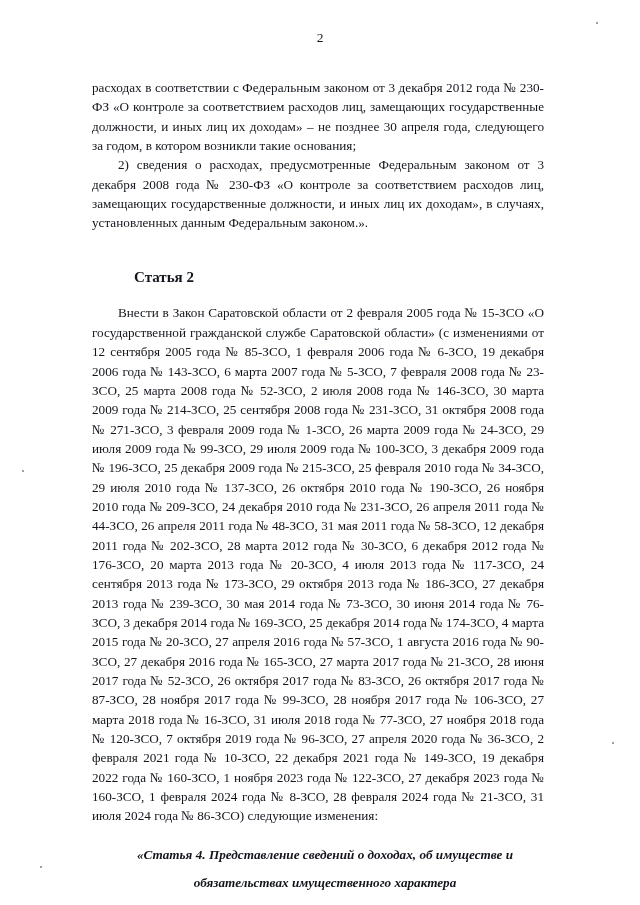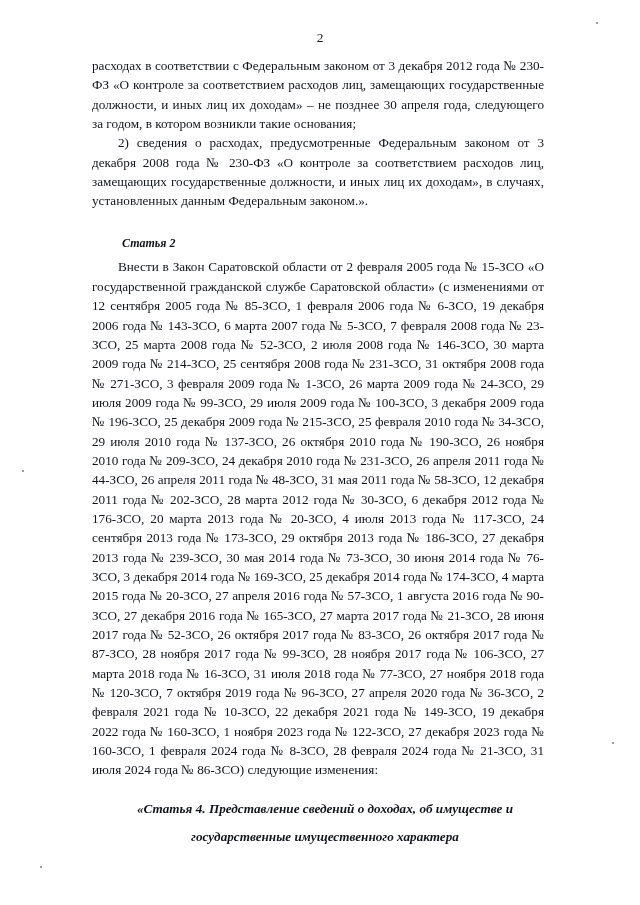--- a/index.html
+++ b/index.html
@@ -26,43 +26,42 @@
     position: absolute;
     top: 30px;
     left: 0;
     width: 640px;
     text-align: center;
     font-size: 13.5px;
     font-family: "Liberation Serif", serif;
   }
   .body-text {
     position: absolute;
-    top: 56px;
+    top: 78px;
     left: 92px;
     width: 452px;
   }
   p.para {
     margin: 0;
     font-size: 13.2px;
     line-height: 19.35px;
     text-align: justify;
     text-justify: inter-word;
     hyphens: none;
   }
   p.para.indent {
     text-indent: 26px;
   }
   .gap {
     height: 19.4px;
   }
   .section-head {
-    margin: 4px;
-    font-size: 12px;
+    margin: 16px;
+    font-size: 15px;
     line-height: 19.35px;
-    font-style: italic;
     font-weight: bold;
     text-indent: 26px;
   }
   .article-title {
     margin: 8px;
     font-size: 13.2px;
     line-height: 19.35px;
     font-style: italic;
     font-weight: bold;
     text-align: center;
@@ -99,21 +98,21 @@
 
     <div class="gap"></div>
 
     <p class="section-head">Статья 2</p>
 
     <p class="para indent">Внести в Закон Саратовской области от 2 февраля 2005 года № 15-ЗСО «О государственной гражданской службе Саратовской области» (с изменениями от 12 сентября 2005 года № 85-ЗСО, 1 февраля 2006 года № 6-ЗСО, 19 декабря 2006 года № 143-ЗСО, 6 марта 2007 года № 5-ЗСО, 7 февраля 2008 года № 23-ЗСО, 25 марта 2008 года № 52-ЗСО, 2 июля 2008 года № 146-ЗСО, 30 марта 2009 года № 214-ЗСО, 25 сентября 2008 года № 231-ЗСО, 31 октября 2008 года № 271-ЗСО, 3 февраля 2009 года № 1-ЗСО, 26 марта 2009 года № 24-ЗСО, 29 июля 2009 года № 99-ЗСО, 29 июля 2009 года № 100-ЗСО, 3 декабря 2009 года № 196-ЗСО, 25 декабря 2009 года № 215-ЗСО, 25 февраля 2010 года № 34-ЗСО, 29 июля 2010 года № 137-ЗСО, 26 октября 2010 года № 190-ЗСО, 26 ноября 2010 года № 209-ЗСО, 24 декабря 2010 года № 231-ЗСО, 26 апреля 2011 года № 44-ЗСО, 26 апреля 2011 года № 48-ЗСО, 31 мая 2011 года № 58-ЗСО, 12 декабря 2011 года № 202-ЗСО, 28 марта 2012 года № 30-ЗСО, 6 декабря 2012 года № 176-ЗСО, 20 марта 2013 года № 20-ЗСО, 4 июля 2013 года № 117-ЗСО, 24 сентября 2013 года № 173-ЗСО, 29 октября 2013 года № 186-ЗСО, 27 декабря 2013 года № 239-ЗСО, 30 мая 2014 года № 73-ЗСО, 30 июня 2014 года № 76-ЗСО, 3 декабря 2014 года № 169-ЗСО, 25 декабря 2014 года № 174-ЗСО, 4 марта 2015 года № 20-ЗСО, 27 апреля 2016 года № 57-ЗСО, 1 августа 2016 года № 90-ЗСО, 27 декабря 2016 года № 165-ЗСО, 27 марта 2017 года № 21-ЗСО, 28 июня 2017 года № 52-ЗСО, 26 октября 2017 года № 83-ЗСО, 26 октября 2017 года № 87-ЗСО, 28 ноября 2017 года № 99-ЗСО, 28 ноября 2017 года № 106-ЗСО, 27 марта 2018 года № 16-ЗСО, 31 июля 2018 года № 77-ЗСО, 27 ноября 2018 года № 120-ЗСО, 7 октября 2019 года № 96-ЗСО, 27 апреля 2020 года № 36-ЗСО, 2 февраля 2021 года № 10-ЗСО, 22 декабря 2021 года № 149-ЗСО, 19 декабря 2022 года № 160-ЗСО, 1 ноября 2023 года № 122-ЗСО, 27 декабря 2023 года № 160-ЗСО, 1 февраля 2024 года № 8-ЗСО, 28 февраля 2024 года № 21-ЗСО, 31 июля 2024 года № 86-ЗСО) следующие изменения:</p>
 
 
     <div class="article-title-block">
       <p class="article-title">«Статья 4. Представление сведений о доходах, об имуществе и</p>
-      <p class="article-title">государственные имущественного характера</p>
+      <p class="article-title">обязательствах имущественного характера</p>
     </div>
 
   </div>
 
   <span class="stray-mark m1"></span>
   <span class="stray-mark m2"></span>
   <span class="stray-mark m3"></span>
   <span class="stray-mark m4"></span>
 
 </div>

